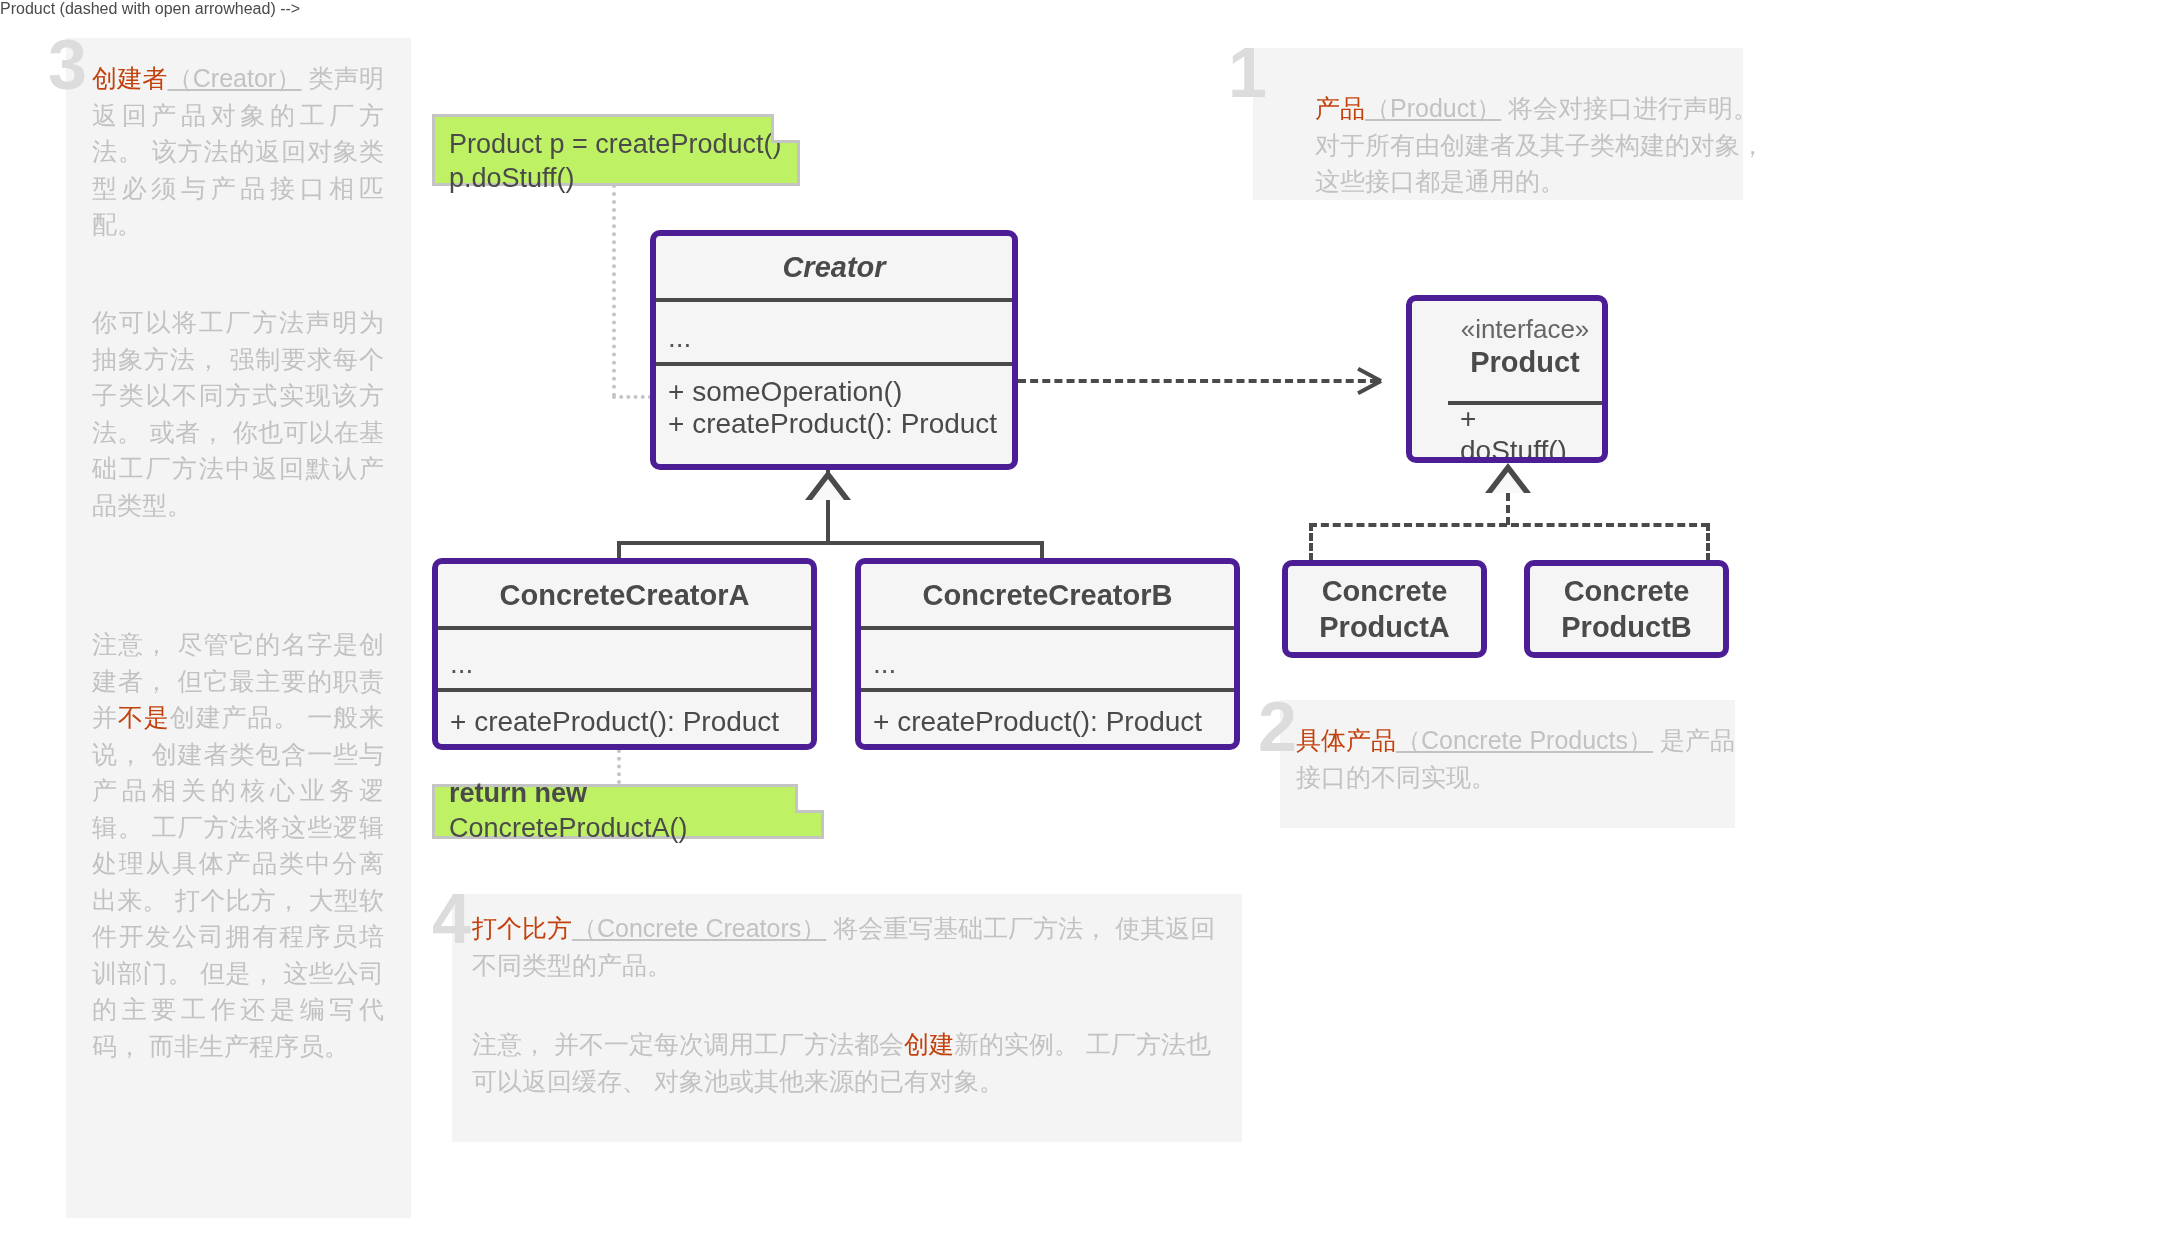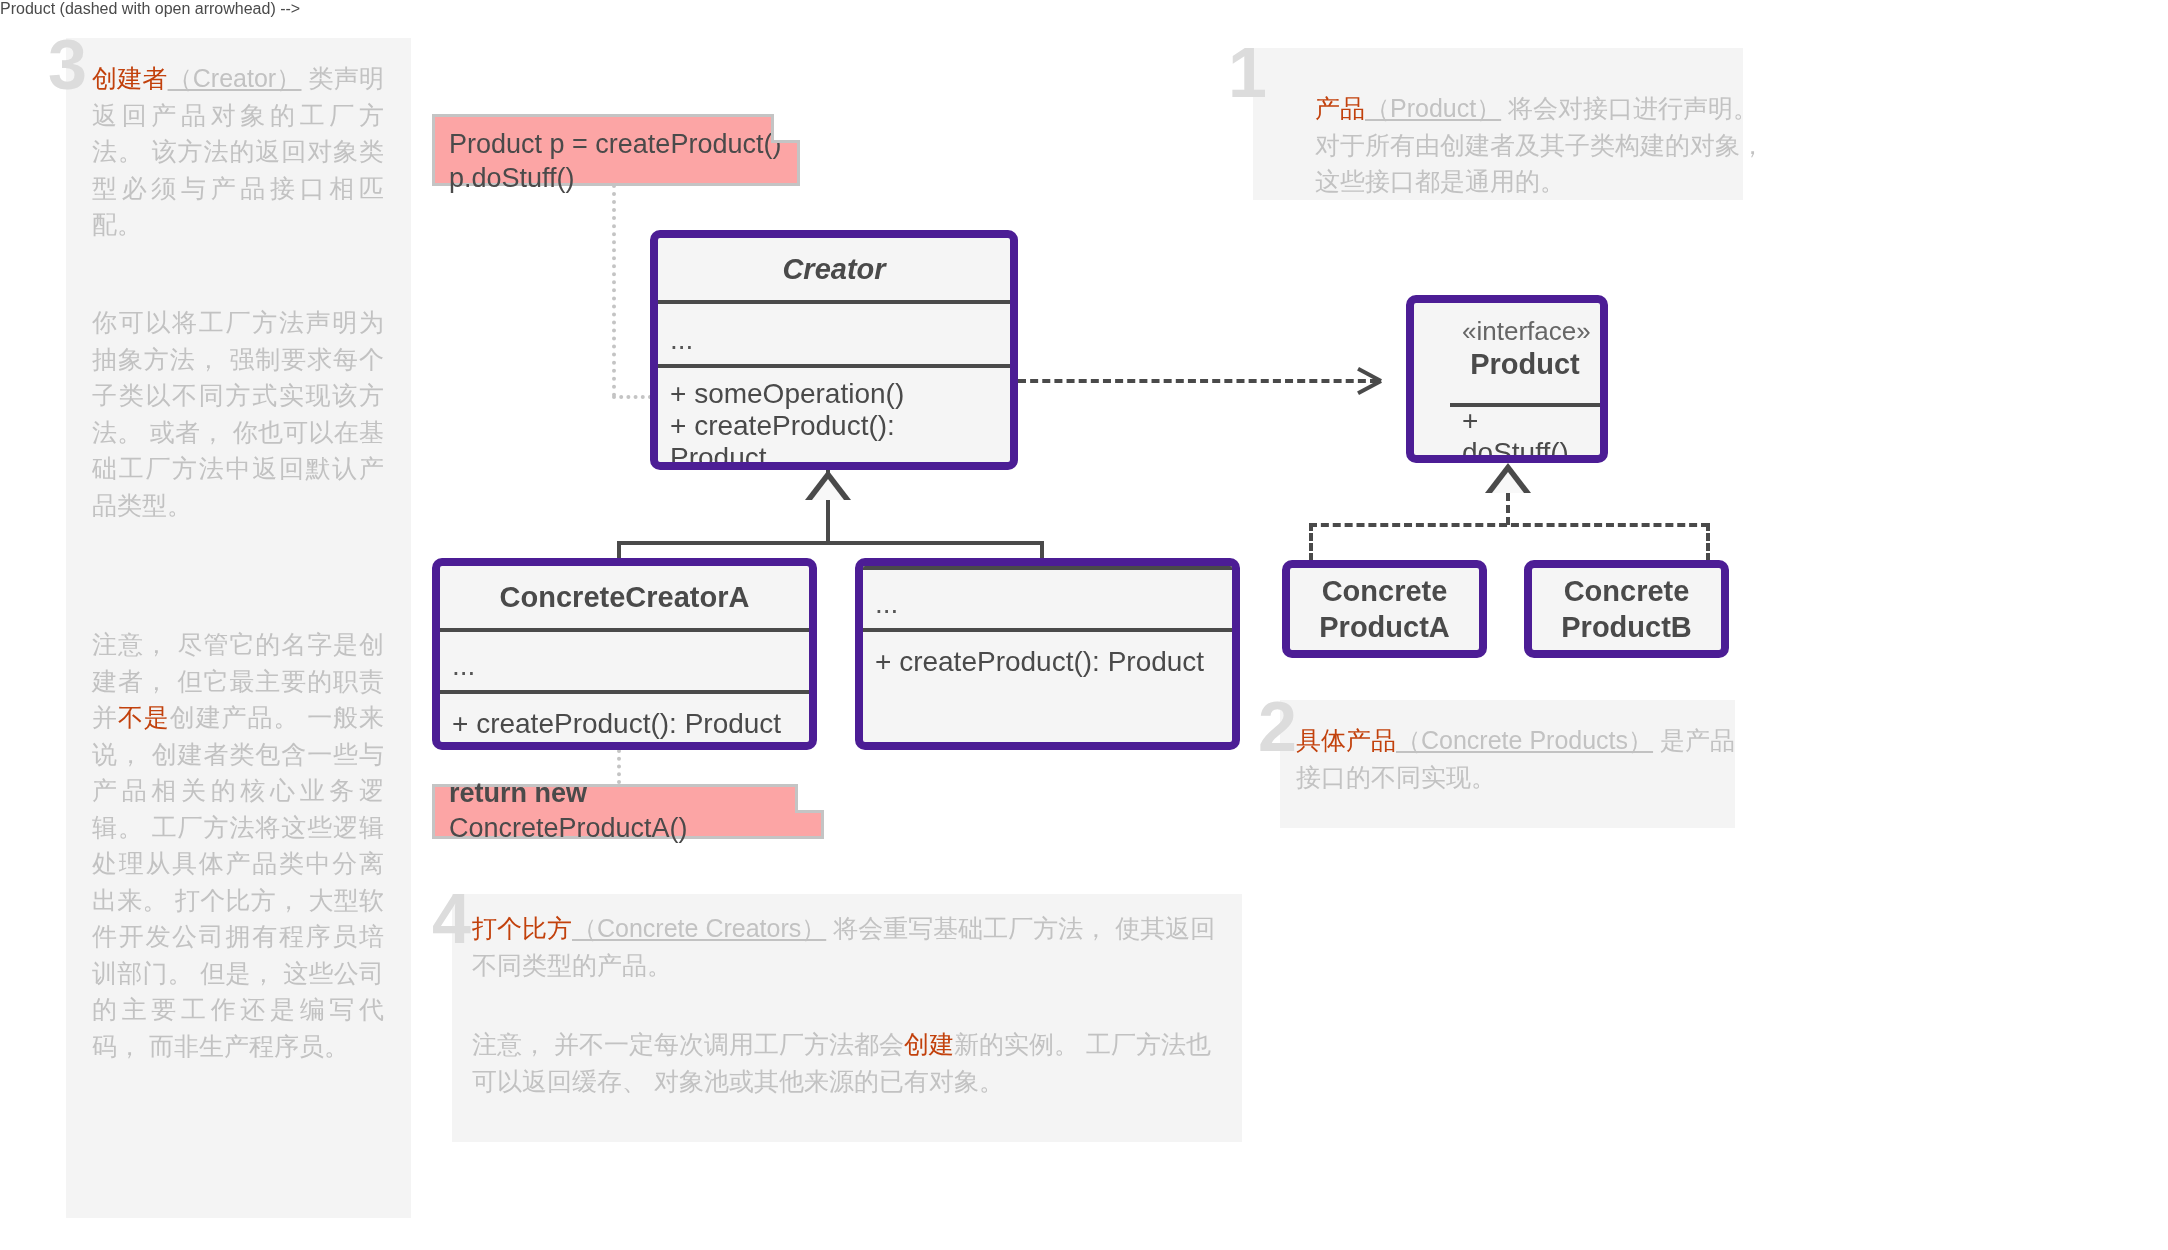--- a/index.html
+++ b/index.html
@@ -38,21 +38,21 @@
     font-size: 25px;
     line-height: 1.46;
   }
   .ann-text b { color: #c2410c; font-weight: normal; }
   .ann-text .latin { letter-spacing: 0px; text-decoration: underline; }
   .ann-just { text-align: justify; text-justify: inter-character; }
 
   
   .uml-box {
     background: #f5f5f5;
-    border: 8px solid #4c1d95;
+    border: 6px solid #4c1d95;
     border-radius: 10px;
     box-sizing: border-box;
     overflow: hidden;
   }
   .uml-row {
     box-sizing: border-box;
     display: flex;
     align-items: center;
     padding: 0 12px;
     color: #4a4a4a;
@@ -77,21 +77,21 @@
   .iface-name {
     font-size: 29px;
     font-weight: bold;
     text-align: center;
     display: block;
     line-height: 1.25;
   }
 
   
   .note {
-    background: #fca5a5;
+    background: #bef264;
     border: 3px solid #c4c4c4;
     box-sizing: border-box;
     position: absolute;
     color: #4a4a4a;
     font-size: 27px;
     line-height: 1.26;
     padding: 10px 14px 12px 14px;
   }
   .note .fold {
     position: absolute;
@@ -283,20 +283,21 @@
 <div class="abs uml-box" style="left:432px; top:558px; width:385px; height:192px;">
   <div class="uml-row uml-title" style="height:62px;">ConcreteCreatorA</div>
   <div class="uml-row uml-attr sep" style="height:62px; align-items:flex-end; padding-bottom:8px;">...</div>
   <div class="uml-row sep" style="height:64px;">
     <span class="uml-op" style="padding:0;">+ createProduct(): Product</span>
   </div>
 </div>
 
 
 <div class="abs uml-box" style="left:855px; top:558px; width:385px; height:192px;">
+  <div class="uml-row uml-title" style="height:62px;">ConcreteCreatorB</div>
   <div class="uml-row uml-attr sep" style="height:62px; align-items:flex-end; padding-bottom:8px;">...</div>
   <div class="uml-row sep" style="height:64px;">
     <span class="uml-op" style="padding:0;">+ createProduct(): Product</span>
   </div>
 </div>
 
 
 <div class="note" style="left:432px; top:784px; width:392px; height:55px; display:flex; align-items:center;">
   <div class="fold"></div>
   <div>

